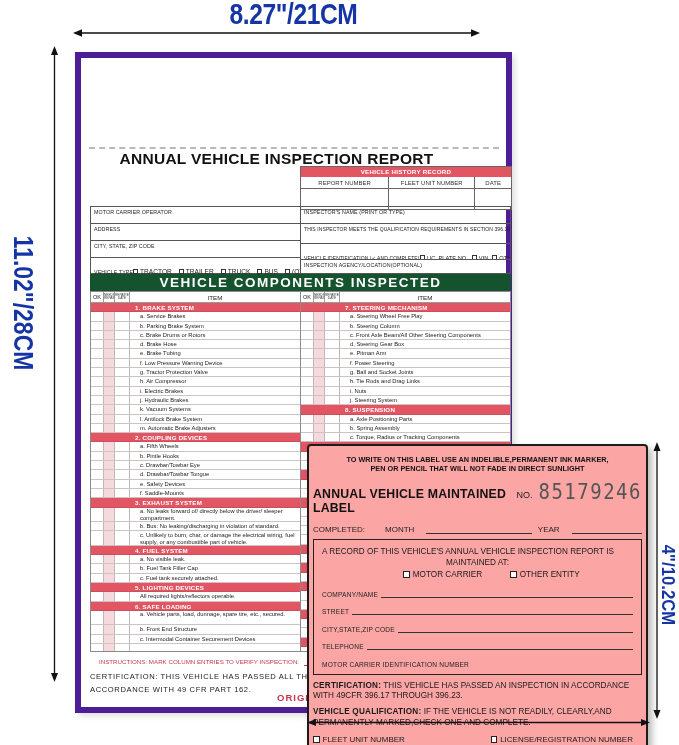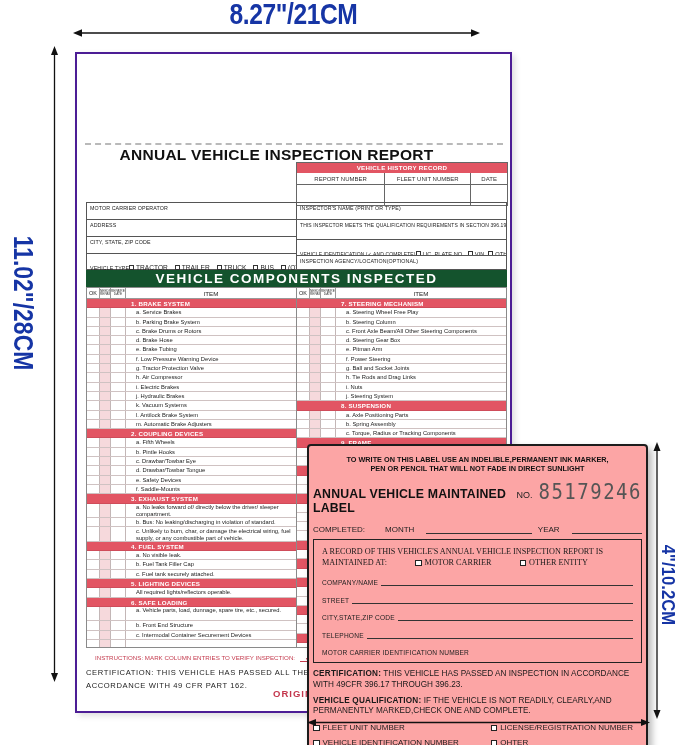--- a/index.html
+++ b/index.html
@@ -10,21 +10,21 @@
   
   .dim-text { position:absolute; color:#1635a5; font-weight:bold; white-space:nowrap; }
   #dim-top   { top:-3px; left:75px; width:437px; text-align:center; font-size:30px; transform:scaleX(.82); letter-spacing:-.5px; }
   #dim-left  { left:-86px; top:289px; width:220px; height:28px; text-align:center; font-size:27px; transform:rotate(90deg) scaleX(.85); }
   #dim-right { left:588px; top:574px; width:160px; height:22px; text-align:center; font-size:19px; transform:rotate(90deg) scaleX(.88); }
   #dim-bottom{ left:358px; top:722px; width:230px; text-align:center; font-size:25px; transform:scaleX(.85); }
   .arrow-svg { position:absolute; z-index:6; }
 
   
   #paper { position:absolute; left:75px; top:52px; width:437px; height:661px; background:#fff;
-           border:2px solid #4c1d95; box-shadow:3px 3px 6px rgba(0,0,0,.13); z-index:1; }
+           border:6px solid #4c1d95; box-shadow:3px 3px 6px rgba(0,0,0,.13); z-index:1; }
   #perforation { position:absolute; top:89px; left:8px; right:7px; border-top:2px dashed #b9b9b9; }
   #report-title { position:absolute; top:92px; left:8px; right:42px; text-align:center;
                   font-size:15.5px; font-weight:bold; color:#111; letter-spacing:.3px; }
 
   
   #history { position:absolute; left:219px; top:108px; width:212px; border:1px solid #666; background:#fff; }
   .hist-bar { height:10px; background:#e25563; color:#fff; font-size:6.2px; font-weight:bold;
               text-align:center; line-height:10px; letter-spacing:.3px; }
   .hist-heads, .hist-row { display:flex; }
   .hist-heads { height:12px; border-bottom:1px solid #666; }
@@ -93,22 +93,22 @@
   .lbl-title { font-size:12.3px; font-weight:bold; color:#111; letter-spacing:.2px; }
   .no-label { margin-left:auto; font-size:9px; color:#222; padding-right:6px; }
   .serial { font-family:"DejaVu Sans Mono", monospace; font-size:19px; color:#555;
             letter-spacing:1.5px; line-height:1; transform:scaleY(1.08); }
   .completed { display:flex; align-items:flex-end; margin-top:10px; font-size:8px; color:#222; }
   .completed .lab { margin-right:6px; }
   .completed .gap { margin-left:14px; }
   .cline { border-bottom:1px solid #333; height:9px; }
   .gr15 { flex:1.5; margin:0 6px; } .gr10 { flex:1; margin-left:6px; }
   .lbl-box { border:1.2px solid #222; margin-top:5px; padding:6px 8px 6px; }
-  .record { font-size:8.2px; color:#1a1a1a; line-height:1.4;font-family:Liberation Serif, serif; }
-  .record2 { display:flex; align-items:center; }
+  .record { font-size:8.2px; color:#1a1a1a; line-height:1.4; }
+  .record2 { display:flex; align-items:center;flex-direction:column; }
   .m-opt { font-size:8.2px; margin-left:28px; white-space:nowrap; }
   .cb { display:inline-block; width:6.5px; height:6.5px; border:1px solid #222; margin-right:3px;
         vertical-align:-1px; background:#fff; }
   .fld { display:flex; align-items:flex-end; margin-top:10.5px; }
   .fld-label { font-size:6.6px; color:#222; letter-spacing:.2px; white-space:nowrap; }
   .fld-line { flex:1; border-bottom:1px solid #333; height:7px; margin-left:3px; }
   .para { margin-top:6px; font-size:8.2px; color:#1a1a1a; line-height:1.25; }
   .para b { letter-spacing:.2px; }
   .checks { margin-top:7px; display:grid; grid-template-columns:54% 46%; row-gap:6px;
             font-size:8px; color:#1a1a1a; }

